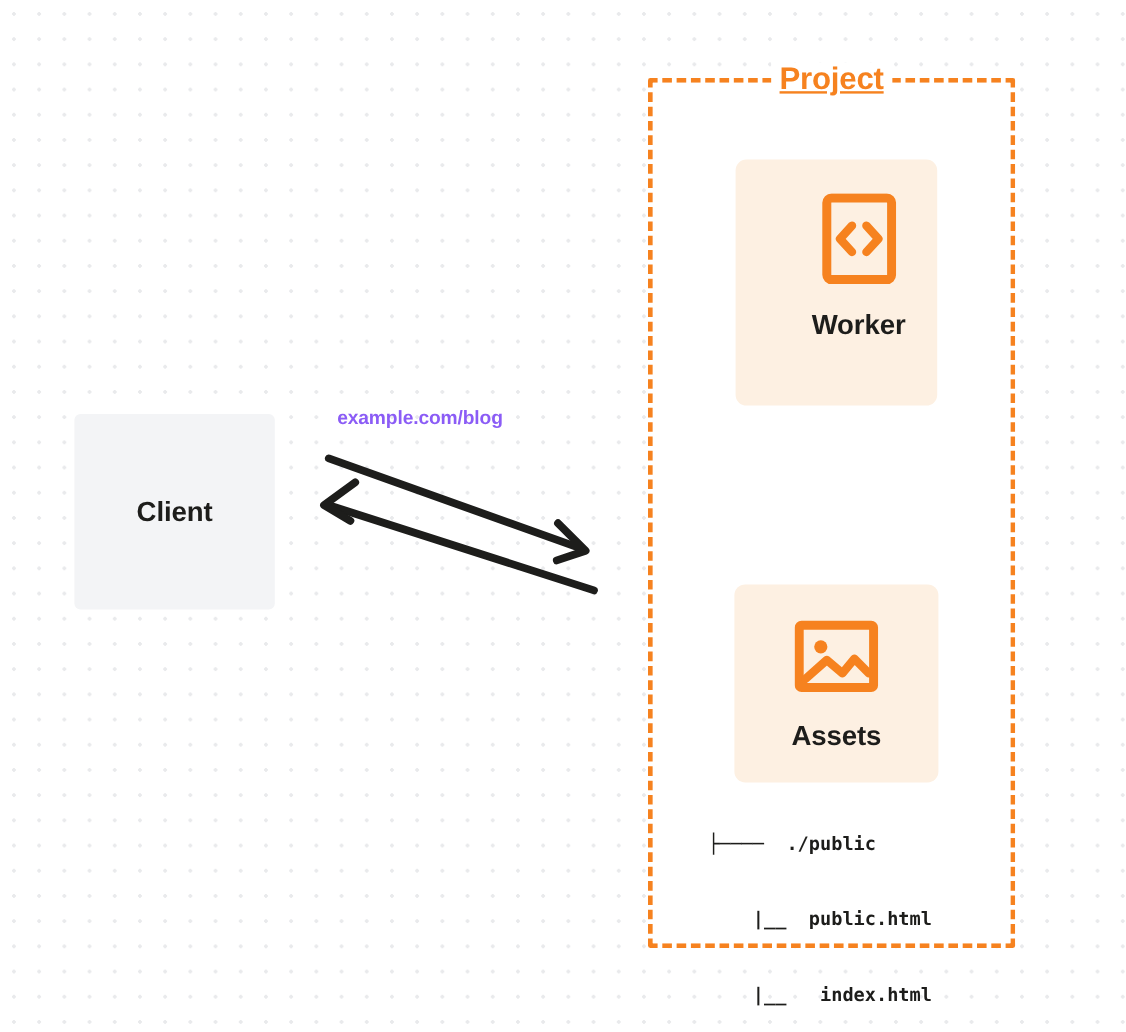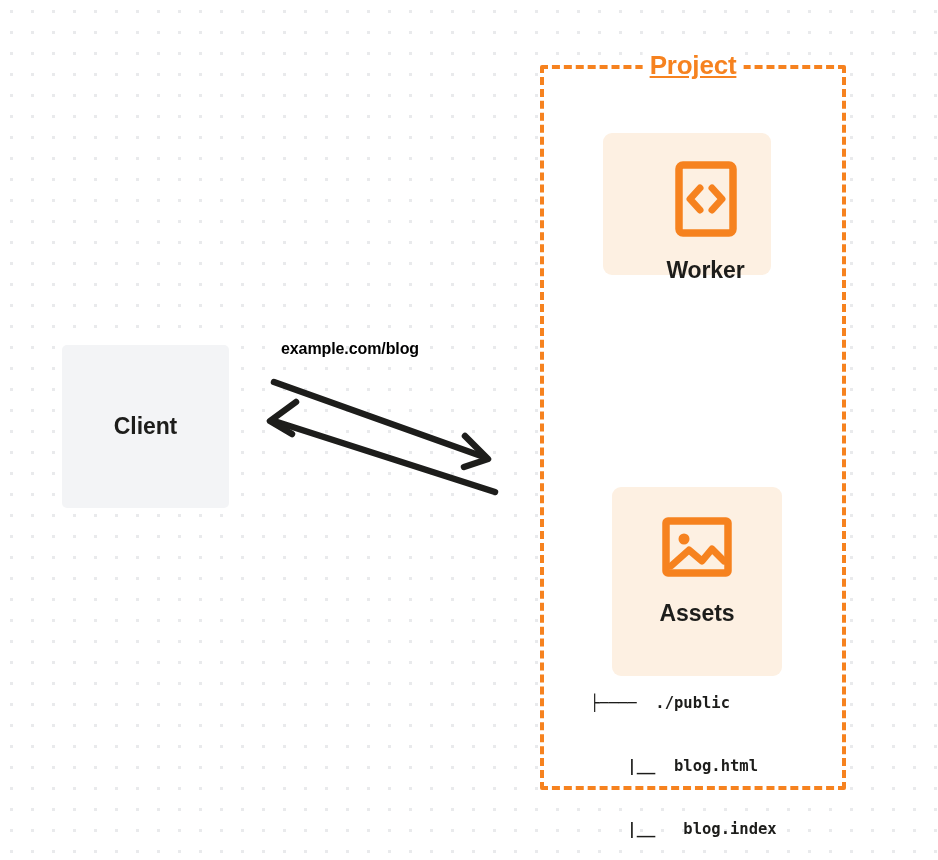--- a/index.html
+++ b/index.html
@@ -91,33 +91,33 @@
     flex-direction: column;
     align-items: center;
   }
   .service-card .card-label {
     font-size: 23px;
     font-weight: bold;
     color: #1d1d1b;
     letter-spacing: -0.1px;
   }
   #worker-card {
-    left: 59px;
+    left: 69px;
     top: 64px;
     width: 168px;
-    height: 142px;
+    height: 205px;
     padding-top: 28px;
     padding-left: 37px;
   }
   #worker-card .card-label { margin-top: 20px; }
   #assets-card {
     left: 68px;
     top: 418px;
     width: 170px;
-    height: 189px;
+    height: 165px;
     padding-top: 29px;
   }
   #assets-card .card-label { margin-top: 22px; }
 
   .card-icon { line-height: 0; }
 
   
   #file-tree {
     position: absolute;
     left: 46px;
@@ -143,21 +143,21 @@
     pointer-events: none;
   }
 
   
   #request-label {
     position: absolute;
     left: 281px;
     top: 340px;
     font-size: 16px;
     font-weight: bold;
-    color: #000000;
+    color: #8b5cf6;
     letter-spacing: -0.1px;
     white-space: nowrap;
   }
 </style>
 </head>
 <body>
 
 <div id="canvas-background"></div>
 
 <div class="node" id="client-node">
@@ -200,18 +200,18 @@
         <rect x="4" y="5" width="62" height="52" rx="2" stroke="#f6821f" stroke-width="7.5"></rect>
         <circle cx="22" cy="23" r="5.5" fill="#f6821f"></circle>
         <path d="M9 50 L27 34 L40 45 L50 33 L62 45" stroke="#f6821f" stroke-width="7" stroke-linecap="round" stroke-linejoin="round" fill="none"></path>
       </svg>
     </span>
     <span class="card-label">Assets</span>
   </div>
 
   <div id="file-tree">
     <span class="tree-row">├────  ./public</span>
-    <span class="tree-row">    |__  blog.html</span>
-    <span class="tree-row">    |__   blog.index</span>
+    <span class="tree-row">    |__  public.html</span>
+    <span class="tree-row">    |__   index.html</span>
     
   </div>
 
 </div>
 
 </body></html>

